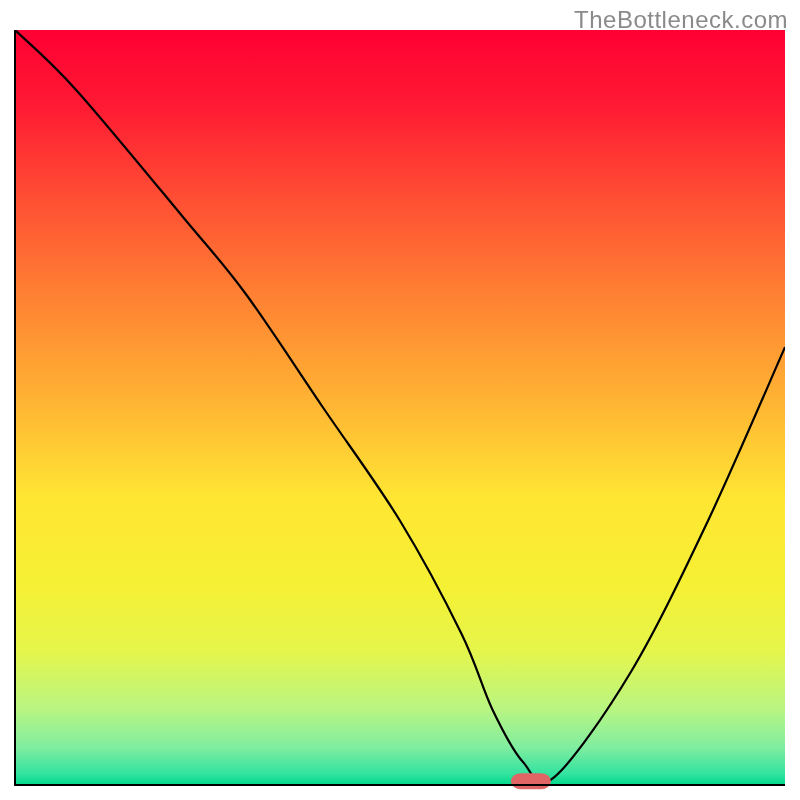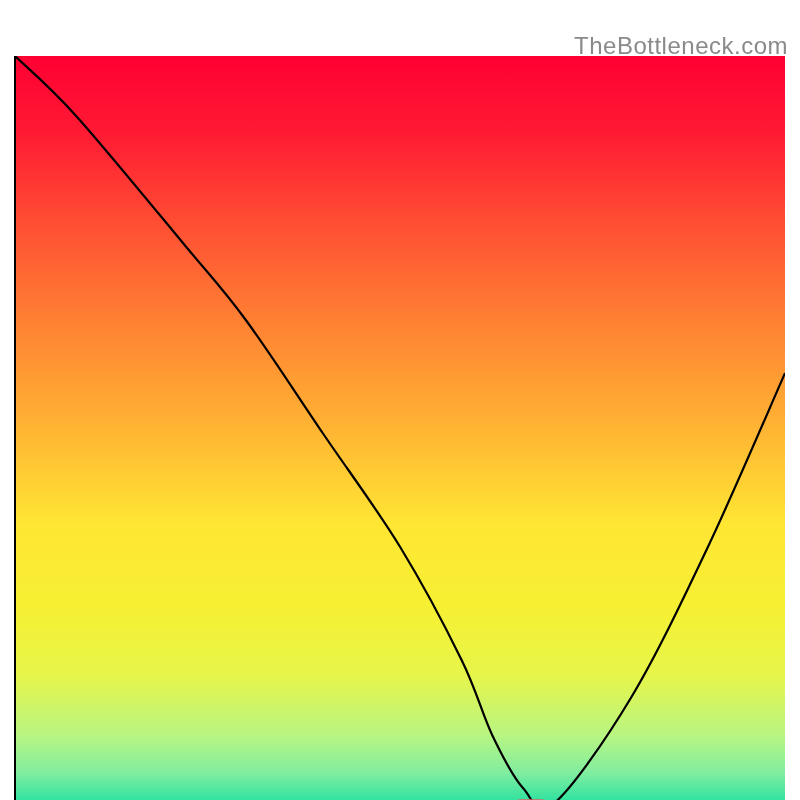--- a/index.html
+++ b/index.html
@@ -7,21 +7,20 @@
     padding: 0;
     width: 800px;
     height: 800px;
     overflow: hidden;
     background: #ffffff;
   }
   .wrap {
     position: relative;
     width: 800px;
     height: 680px;
-    margin-top: 26px;
   }
   svg {
     display: block;
   }
   .watermark {
     position: absolute;
     top: 6px;
     right: 12px;
     font-family: Arial, Helvetica, sans-serif;
     font-size: 24px;

